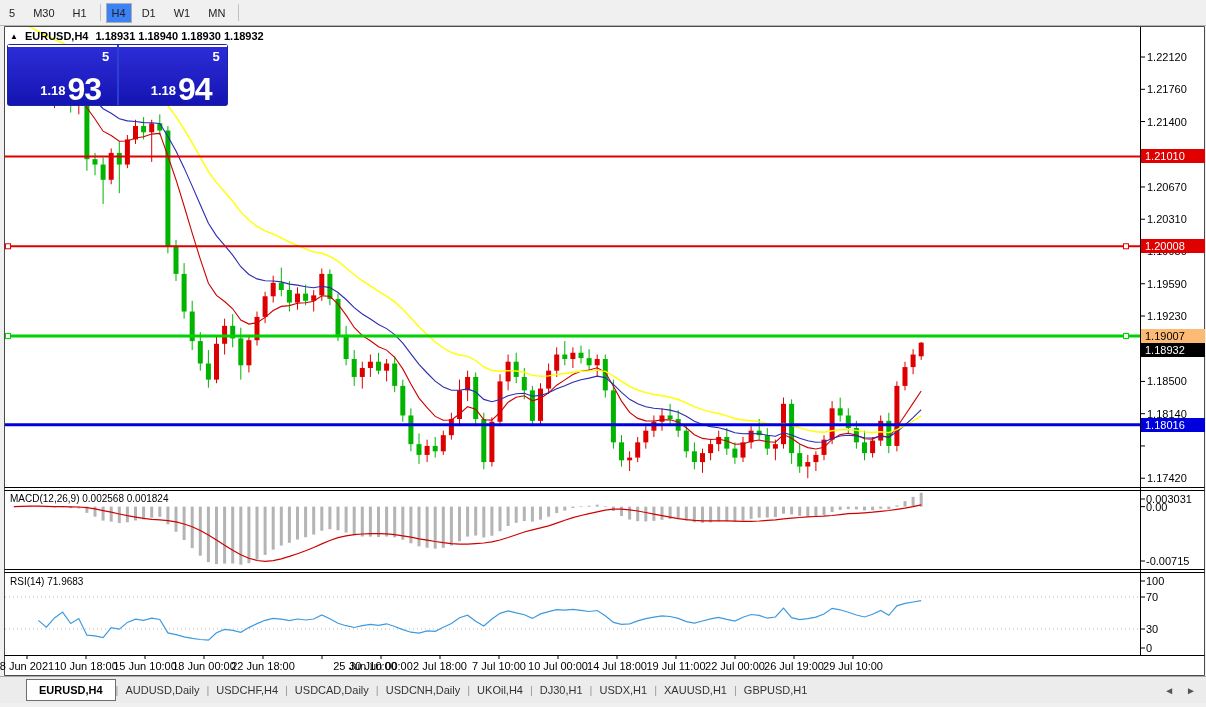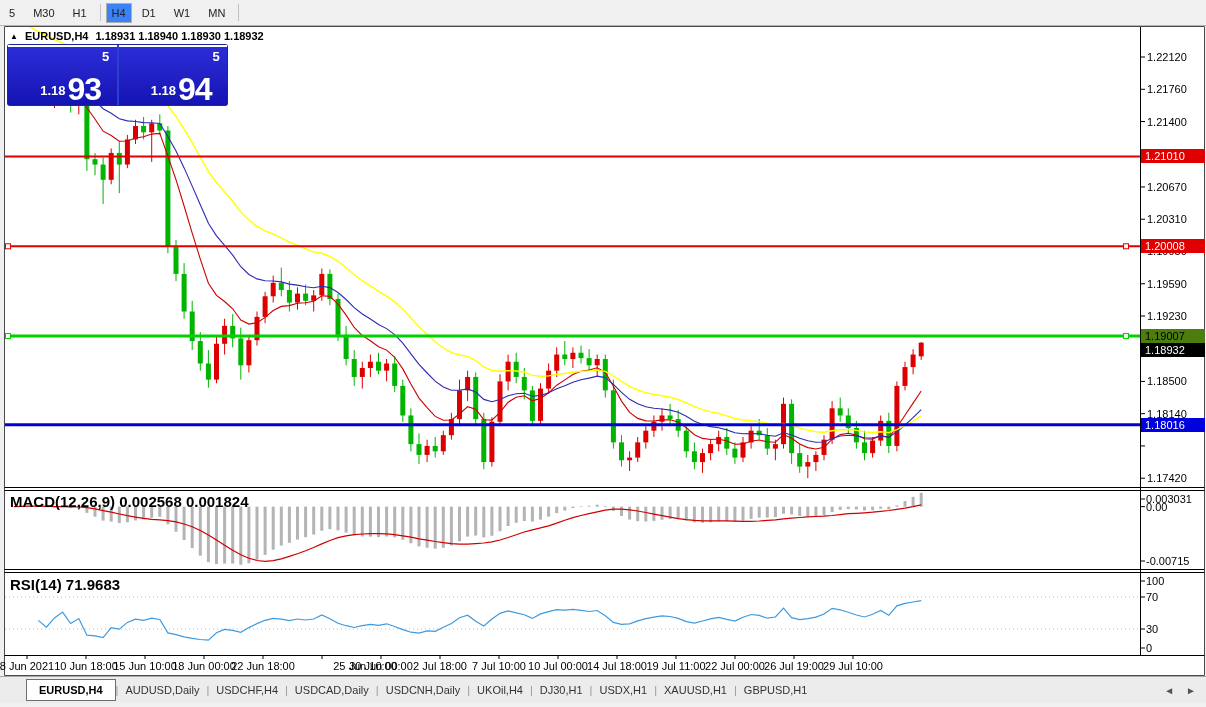--- a/index.html
+++ b/index.html
@@ -14,21 +14,21 @@
   
   #chart-window{position:absolute;left:4px;top:26px;width:1200px;height:649px;background:#fff;}
   #chart-svg{position:absolute;left:0;top:0;width:1206px;height:707px;z-index:1;pointer-events:none;}
   #overlay{position:absolute;left:0;top:0;width:1206px;height:707px;z-index:2;pointer-events:none;}
   .lbl{position:absolute;font-size:11px;color:#000;white-space:nowrap;}
   .chip{position:absolute;font-size:11px;height:14px;line-height:14px;padding-left:4px;
     width:64px;box-sizing:border-box;white-space:nowrap;}
   #chart-title{position:absolute;left:10px;top:30px;z-index:3;font-size:11px;font-weight:bold;
     color:#000;display:flex;align-items:center;gap:7px;}
   #chart-title .tri{font-size:8px;}
-  .panel-label{position:absolute;z-index:3;font-size:15px;font-weight:bold;color:#000;}
+  .panel-label{position:absolute;z-index:3;font-size:10px;font-weight:normal;color:#000;}
   
   #trade-panel{position:absolute;left:8px;top:45px;width:219px;height:60px;z-index:3;
     background:#2b3fd0;box-shadow:0 0 0 1px #18279e;display:flex;flex-direction:column;border-radius:2px;}
   .tp-row1{display:flex;height:26px;}
   .tp-btn{width:57px;background:linear-gradient(#5069e8,#2642c8);color:#fff;border:none;
     font-size:13px;font-family:inherit;cursor:pointer;}
   .tp-vol{flex:1;display:flex;align-items:stretch;padding:2px 2px;}
   .spin{width:18px;background:linear-gradient(#f8fafd,#ccd7ec);border:1px solid #93a2c2;
     color:#35406a;font-size:7px;display:flex;align-items:center;justify-content:center;cursor:pointer;}
   input.vol{flex:1;min-width:0;border:1px solid #93a2c2;border-left:none;border-right:none;
@@ -495,21 +495,21 @@
       <div class="lbl" style="left: 1147px; top: 245.482px;">1.19950</div>
       <div class="lbl" style="left: 1147px; top: 277.742px;">1.19590</div>
       <div class="lbl" style="left: 1147px; top: 310.003px;">1.19230</div>
       <div class="lbl" style="left: 1147px; top: 341.368px;">1.18880</div>
       <div class="lbl" style="left: 1147px; top: 375.421px;">1.18500</div>
       <div class="lbl" style="left: 1147px; top: 407.682px;">1.18140</div>
       <div class="lbl" style="left: 1147px; top: 422px; text-align: center;">1.17780</div>
       <div class="lbl" style="left: 1147px; top: 472.204px;">1.17420</div>
       <div class="chip" style="left: 1141px; top: 149.491px; background: rgb(224, 0, 0); color: rgb(255, 255, 255);">1.21010</div>
       <div class="chip" style="left: 1141px; top: 239.284px; background: rgb(224, 0, 0); color: rgb(255, 255, 255);">1.20008</div>
-      <div class="chip" style="left: 1141px; top: 328.987px; background: #4d7c0f; color: rgb(0, 0, 0);">1.19007</div>
+      <div class="chip" style="left: 1141px; top: 328.987px; background: #fdba74; color: rgb(0, 0, 0);">1.19007</div>
       <div class="chip" style="left: 1141px; top: 417.794px; background: rgb(0, 0, 220); color: rgb(255, 255, 255);">1.18016</div>
       <div class="chip" style="left: 1141px; top: 342.708px; background: rgb(0, 0, 0); color: rgb(255, 255, 255);">1.18932</div>
       <div class="lbl" style="left: 1146px; top: 493px;">0.003031</div>
       <div class="lbl" style="left: 1146px; top: 500.633px;">0.00</div>
       <div class="lbl" style="left: 1146px; top: 555px;">-0.00715</div>
       <div class="lbl" style="left: 1146px; top: 575px;">100</div>
       <div class="lbl" style="left: 1146px; top: 591px;">70</div>
       <div class="lbl" style="left: 1146px; top: 623px;">30</div>
       <div class="lbl" style="left: 1146px; top: 642px;">0</div>
       <div class="lbl" style="left: 27px; top: 660px; transform: translateX(-50%);">8 Jun 2021</div>

